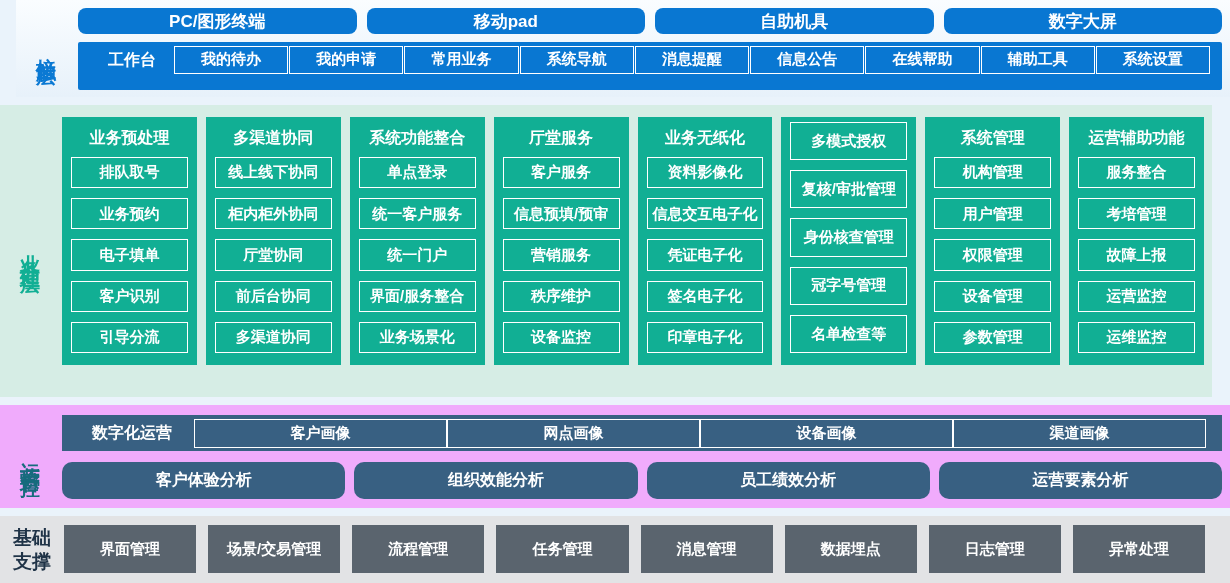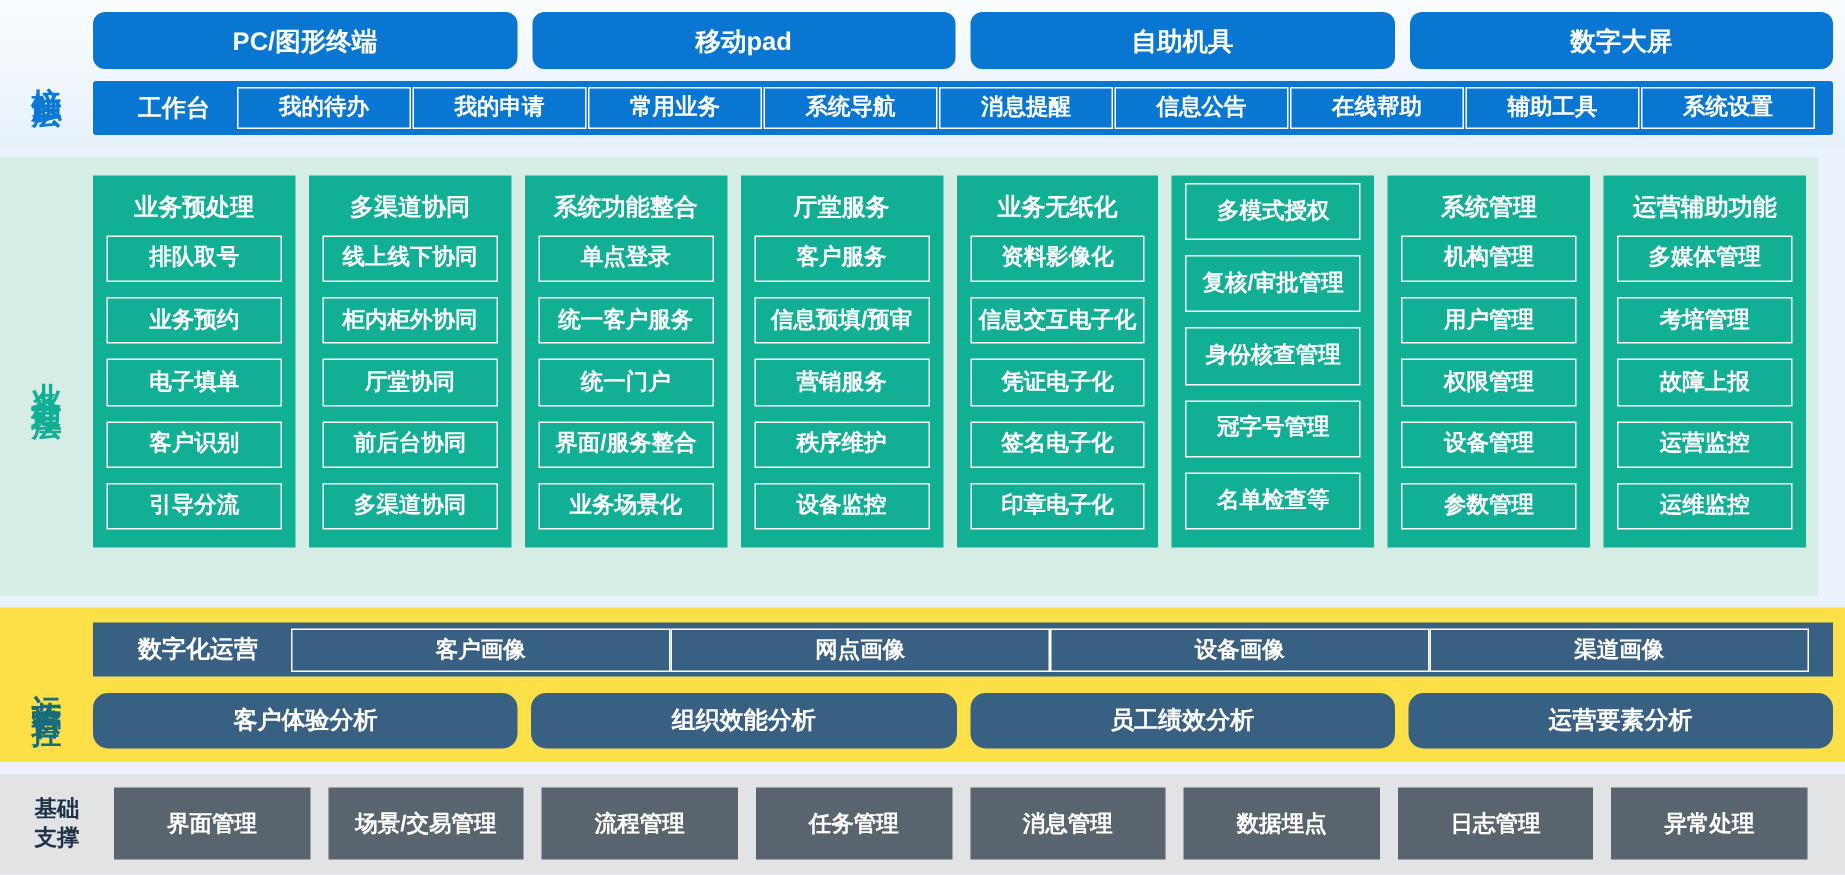--- a/index.html
+++ b/index.html
@@ -16,31 +16,31 @@
   .band { display: flex; flex-shrink: 0; }
   .vlabel {
     width: 62px; flex-shrink: 0;
     display: flex; align-items: center; justify-content: center;
     writing-mode: vertical-rl; text-orientation: upright;
     font-size: 20px; letter-spacing: 5px;
   }
   .band-content { flex: 1; display: flex; flex-direction: column; }
 
   
-  .band-contact { height: 97px; background: linear-gradient(#fafdff, #e7f1fa); }
+  .band-contact { height: 97px; background: linear-gradient(#fafdff, #e7f1fa); margin-left: 16px; }
   .band-contact .vlabel { color: #0b79d3; }
   .band-contact .band-content { gap: 8px; padding: 8px 8px 7px 0; }
   .device-row { display: flex; gap: 10px; height: 40px; }
   .device-btn {
     flex: 1; background: #0977d2; color: #fff; border-radius: 8px;
     display: flex; align-items: center; justify-content: center; font-size: 17px;
   }
   .workbench {
     flex: 1; background: #0977d2; display: flex; align-items: center;
-    padding: 4px 12px 4px 0; border-radius: 2px;
+    padding: 4px 12px 16px 0; border-radius: 2px;
   }
   .wb-label { color: #fff; font-size: 16px; margin: 0 18px 0 30px; flex-shrink: 0; }
   .wb-items { flex: 1; display: flex; gap: 1px; }
   .wb-btn {
     flex: 1; border: 1px solid #fff; color: #fff; text-align: center;
     font-size: 15px; padding: 3px 0 4px;
   }
 
   
   .band-business { height: 292px; background: #d6ede5; margin-right: 18px; }
@@ -52,21 +52,21 @@
   }
   .col-title { color: #fff; font-size: 16px; text-align: center; padding: 6px 0 8px; flex-shrink: 0; }
   .col-cells { flex: 1; display: flex; flex-direction: column; gap: 10px; }
   .cell {
     flex: 1; border: 1px solid #fff; color: #fff;
     display: flex; align-items: center; justify-content: center;
     text-align: center; font-size: 15px; line-height: 1.1; padding: 0 2px;
   }
 
   
-  .band-operations { height: 103px; background: #fde047; }
+  .band-operations { height: 103px; background: #f0abfc; }
   .band-operations .vlabel { color: #176b7d; }
   .band-operations .band-content { gap: 11px; padding: 10px 8px 9px 0; }
   .digital-bar {
     height: 36px; background: #386082; display: flex; align-items: center;
     padding: 0 16px 0 0;
   }
   .digital-label { color: #fff; font-size: 16px; margin: 0 22px 0 30px; flex-shrink: 0; }
   .digital-items { flex: 1; display: flex; }
   .digital-btn {
     flex: 1; border: 1px solid #fff; color: #fff; text-align: center;
@@ -74,22 +74,22 @@
   }
   .analysis-row { flex: 1; display: flex; gap: 9px; }
   .analysis-btn {
     flex: 1; background: #386082; border-radius: 10px; color: #fff;
     display: flex; align-items: center; justify-content: center; font-size: 16px;
   }
 
   
   .band-foundation { height: 67px; background: #e2e3e5; }
   .hlabel {
-    width: 76px; flex-shrink: 0; display: flex; align-items: center; justify-content: center;
-    color: #1f3347; font-size: 15px; line-height: 1.25; text-align: center;
+    width: 64px; flex-shrink: 0; display: flex; align-items: center; justify-content: center;
+    color: #1f3347; font-size: 19px; line-height: 1.25; text-align: center;
   }
   .hlabel span { display: inline-block; width: 44px; word-break: break-all; }
   .foundation-items { flex: 1; display: flex; gap: 12px; padding: 9px 25px 10px 0; }
   .fnd-btn {
     flex: 1; background: #5a646e; color: #fff;
     display: flex; align-items: center; justify-content: center; font-size: 15px;
   }
 </style>
 </head>
 <body>
@@ -190,21 +190,21 @@
             <div class="cell">机构管理</div>
             <div class="cell">用户管理</div>
             <div class="cell">权限管理</div>
             <div class="cell">设备管理</div>
             <div class="cell">参数管理</div>
           </div>
         </div>
         <div class="biz-col">
           <div class="col-title">运营辅助功能</div>
           <div class="col-cells">
-            <div class="cell">多媒体管理</div>
+            <div class="cell">服务整合</div>
             <div class="cell">考培管理</div>
             <div class="cell">故障上报</div>
             <div class="cell">运营监控</div>
             <div class="cell">运维监控</div>
           </div>
         </div>
       </div>
   </section>
 
   <section class="band band-operations">

